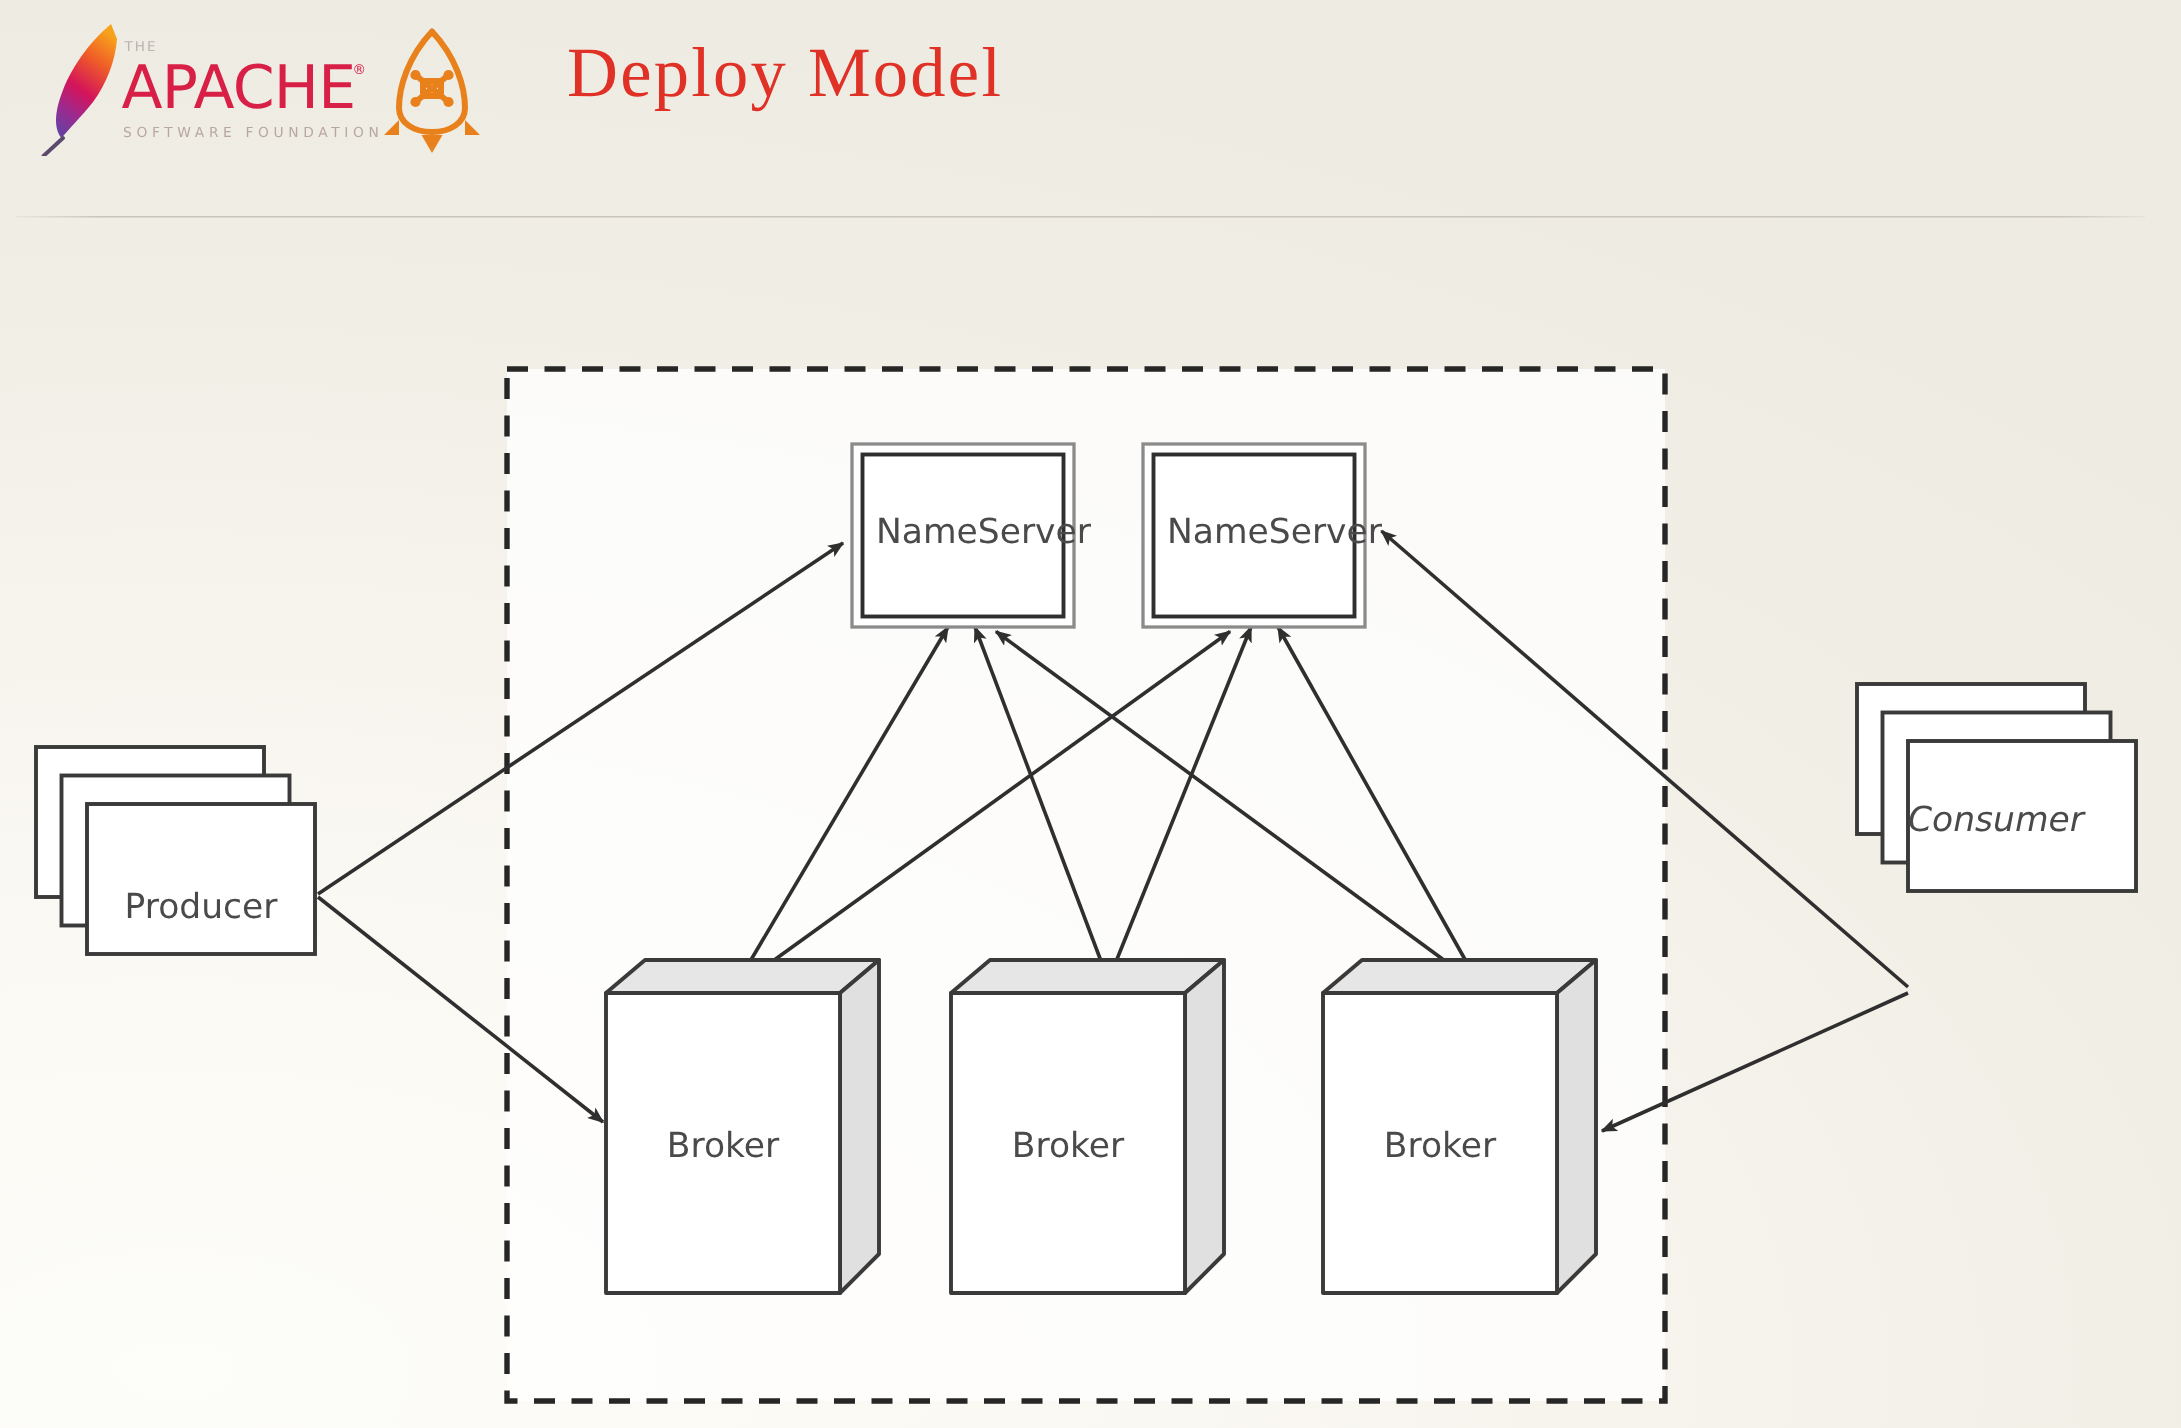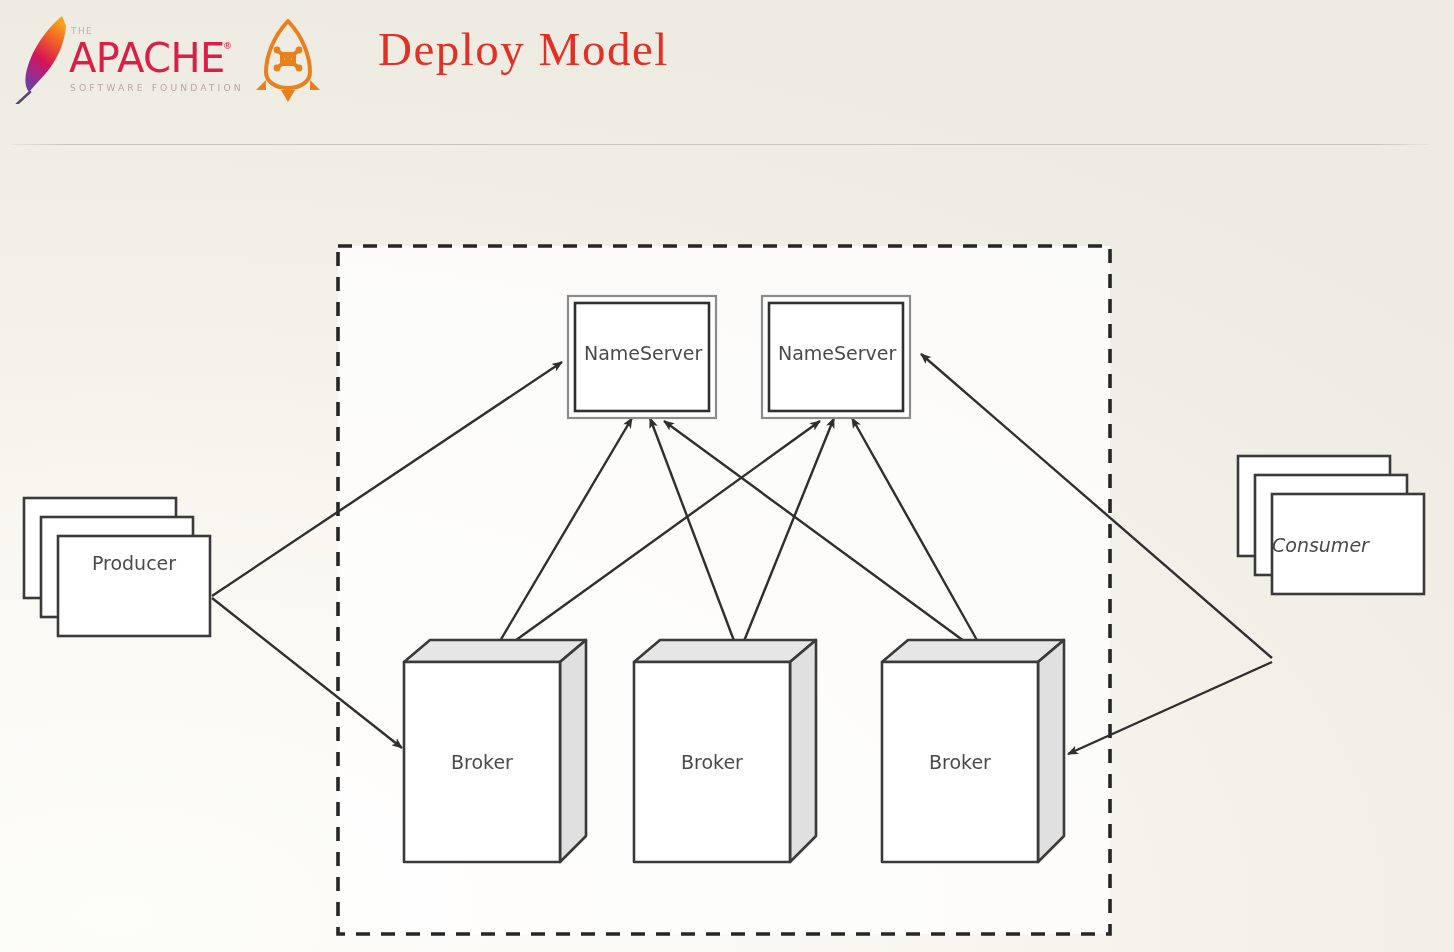--- a/index.html
+++ b/index.html
@@ -26,21 +26,21 @@
   
   #header {
     position: absolute;
     left: 0; top: 0;
     width: 1454px;
     height: 146px;
   }
 
   #apache-logo {
     position: absolute;
-    left: 10px;
+    left: 22px;
     top: 12px;
     width: 230px;
     height: 92px;
   }
 
   #rocketmq-logo {
     position: absolute;
     left: 252px;
     top: 16px;
     width: 72px;
@@ -79,21 +79,21 @@
 
   #diagram svg {
     position: absolute;
     left: 0;
     top: 0;
   }
 
   .node-label {
     position: absolute;
     font-family: "DejaVu Sans", "Liberation Sans", sans-serif;
-    font-size: 19px;
+    font-size: 23px;
     color: #4a4a4a;
     white-space: nowrap;
     pointer-events: none;
   }
 
   
   #watermark {
     position: absolute;
     right: 8px;
     bottom: 38px;
@@ -254,19 +254,19 @@
     <div class="node-label" style="left:584px; top:196px; width:118px; text-align:center;">NameServer</div>
 
     <div class="node-label" style="left:778px; top:196px; width:118px; text-align:center;">NameServer</div>
 
     <div class="node-label" style="left:404px; top:605px; width:156px; text-align:center;">Broker</div>
 
     <div class="node-label" style="left:634px; top:605px; width:156px; text-align:center;">Broker</div>
 
     <div class="node-label" style="left:882px; top:605px; width:156px; text-align:center;">Broker</div>
 
-    <div class="node-label" style="left:58px; top:406px; width:152px; text-align:center;">Producer</div>
+    <div class="node-label" style="left:58px; top:446px; width:152px; text-align:center;">Producer</div>
 
     <div class="node-label" style="left:1272px; top:388px; width:152px; font-style:italic;">Consumer</div>
   </div>
 
 
 </div>
 
 </body></html>

